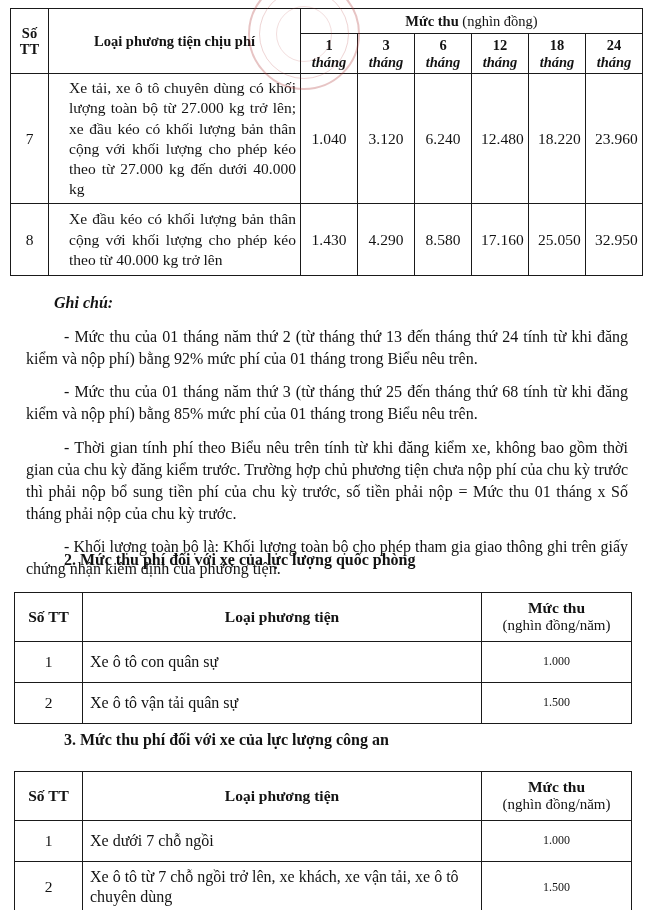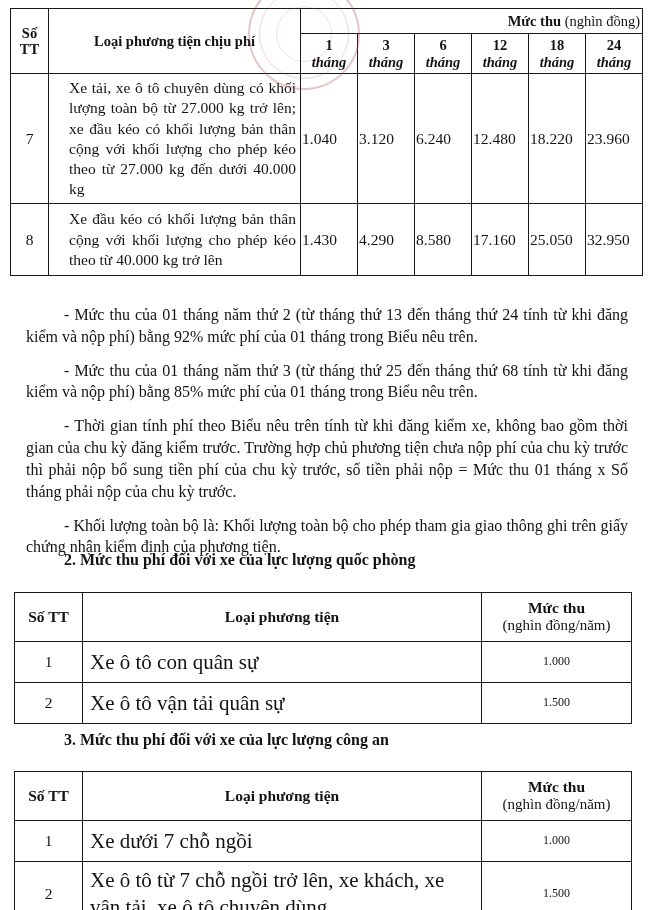--- a/index.html
+++ b/index.html
@@ -85,21 +85,21 @@
   }
   .tbl-fees .th-sott {
     width: 33px;
   }
   .tbl-fees .th-loai {
     width: 247px;
   }
   .tbl-fees .th-mucthu-group {
     font-weight: bold;
     font-size: 14.5px;
-    text-align: right;
+    text-align: center;
     padding: 4px 2px 3px;
   }
   .tbl-fees .th-mucthu-group .unit {
     font-weight: normal;
   }
   .tbl-fees .th-month {
     width: 58.8px;
   }
   .tbl-fees .th-month .num {
     display: block;
@@ -120,23 +120,23 @@
   }
   .tbl-fees .cell-desc {
     text-align: justify;
     text-align-last: left;
     font-size: 15.5px;
     line-height: 1.30;
     padding: 4px 4px 4px 20px;
     hyphens: none;
   }
   .tbl-fees .cell-val {
-    text-align: left;
-    font-size: 15.5px;
-    padding: 2px 1px;
+    text-align: center;
+    font-size: 15.5px;
+    padding: 2px 9px;
   }
 
   
   .notes {
     position: absolute;
     left: 14px;
     top: 292px;
     width: 626px;
     font-size: 16px;
     line-height: 1.365;
@@ -192,21 +192,21 @@
     display: block;
     font-weight: normal;
     font-size: 15px;
   }
   .tbl-simple .r-idx {
     text-align: center;
     font-size: 15.5px;
   }
   .tbl-simple .r-name {
     text-align: left;
-    font-size: 21px;
+    font-size: 16px;
     line-height: 1.28;
     padding: 5px 22px 5px 7px;
   }
   .tbl-simple .r-val {
     text-align: center;
     font-size: 12px;
   }
   .tbl-simple .row-tall td { height: 36px; }
   .tbl-simple .row-short td { height: 30px; }
 </style>
@@ -275,20 +275,21 @@
         <td class="cell-val">4.290</td>
         <td class="cell-val">8.580</td>
         <td class="cell-val">17.160</td>
         <td class="cell-val">25.050</td>
         <td class="cell-val">32.950</td>
       </tr>
     </tbody>
   </table>
 
   <div class="notes">
+    <div class="notes-title">Ghi chú:</div>
     <p>- Mức thu của 01 tháng năm thứ 2 (từ tháng thứ 13 đến tháng thứ 24 tính từ khi đăng kiểm và nộp phí) bằng 92% mức phí của 01 tháng trong Biểu nêu trên.</p>
     <p>- Mức thu của 01 tháng năm thứ 3 (từ tháng thứ 25 đến tháng thứ 68 tính từ khi đăng kiểm và nộp phí) bằng 85% mức phí của 01 tháng trong Biểu nêu trên.</p>
     <p>- Thời gian tính phí theo Biểu nêu trên tính từ khi đăng kiểm xe, không bao gồm thời gian của chu kỳ đăng kiểm trước. Trường hợp chủ phương tiện chưa nộp phí của chu kỳ trước thì phải nộp bổ sung tiền phí của chu kỳ trước, số tiền phải nộp = Mức thu 01 tháng x Số tháng phải nộp của chu kỳ trước.</p>
     <p>- Khối lượng toàn bộ là: Khối lượng toàn bộ cho phép tham gia giao thông ghi trên giấy chứng nhận kiểm định của phương tiện.</p>
   </div>
 
   <div class="section-heading" id="heading-qp">2. Mức thu phí đối với xe của lực lượng quốc phòng</div>
 
   <table class="tbl-simple" id="tbl-quocphong">
     <thead>

